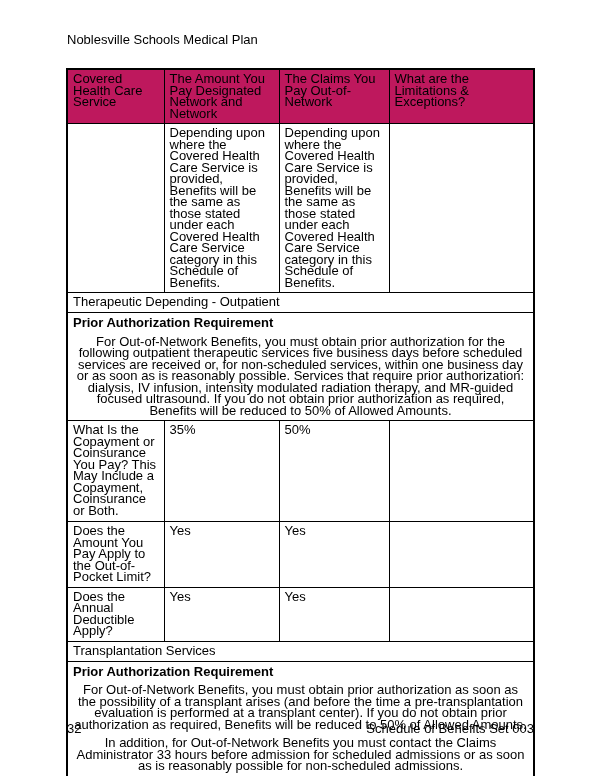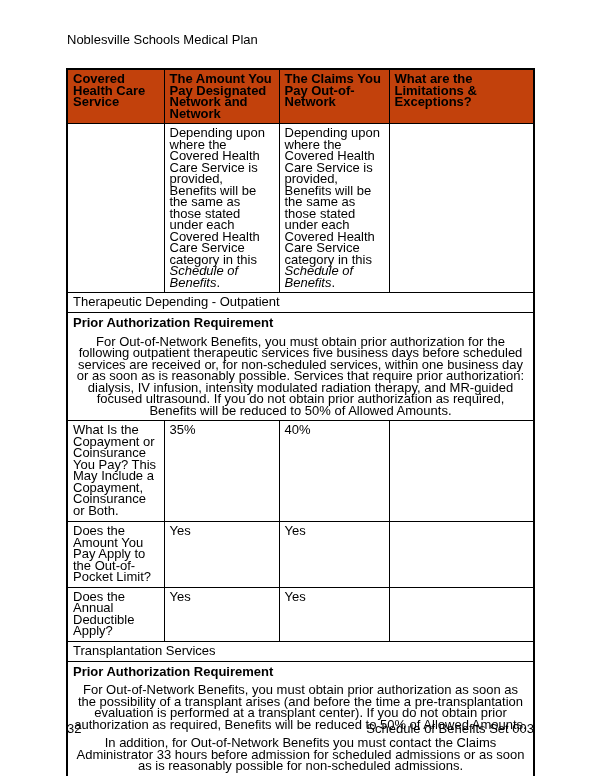--- a/index.html
+++ b/index.html
@@ -39,40 +39,40 @@
   table.benefits th,
   table.benefits td {
     border: 1px solid #000000;
     padding: 3px 5px 4px 5px;
     vertical-align: top;
     text-align: left;
     font-weight: normal;
   }
   table.benefits { border: 2px solid #000000; }
   table.benefits tr.head th {
-    background: #c2410c;
-    font-weight: bold;
+    background: #be185d;
+    font-weight: normal;
   }
   td.section-title {
     font-weight: bold;
     height: 12px;
   }
   td.prior-auth {
     text-align: center;
     padding: 5px 8px 7px 8px;
   }
   .pa-heading {
     font-weight: bold;
     margin: 1px 0 0 0;
   }
   .pa-text {
     margin: 7px 0 0 0;
     text-align: center;
   }
-  .italic-ref { font-style: italic; }
+  .italic-ref { }
   td.tall-general { height: 110px; }
   td.row-copay { height: 93px; }
   td.row-oop { height: 42px; }
   td.row-deduct { height: 27px; }
   .doc-footer {
     position: absolute;
     top: 723px;
     left: 67px;
     width: 467px;
     display: flex;
@@ -115,21 +115,21 @@
       <tr>
         <td class="prior-auth" colspan="4">
           <div class="pa-heading">Prior Authorization Requirement</div>
           <p class="pa-text">For Out-of-Network Benefits, you must obtain prior authorization for the following outpatient therapeutic services five business days before scheduled services are received or, for non-scheduled services, within one business day or as soon as is reasonably possible. Services that require prior authorization: dialysis, IV infusion, intensity modulated radiation therapy, and MR-guided focused ultrasound. If you do not obtain prior authorization as required, Benefits will be reduced to 50% of Allowed Amounts.</p>
         </td>
       </tr>
 
       <tr>
         <td class="row-copay">What Is the Copayment or Coinsurance You Pay? This May Include a Copayment, Coinsurance or Both.</td>
         <td class="row-copay">35%</td>
-        <td class="row-copay">40%</td>
+        <td class="row-copay">50%</td>
         <td class="row-copay"></td>
       </tr>
 
       <tr>
         <td class="row-oop">Does the Amount You Pay Apply to the Out-of-Pocket Limit?</td>
         <td class="row-oop">Yes</td>
         <td class="row-oop">Yes</td>
         <td class="row-oop"></td>
       </tr>
 

